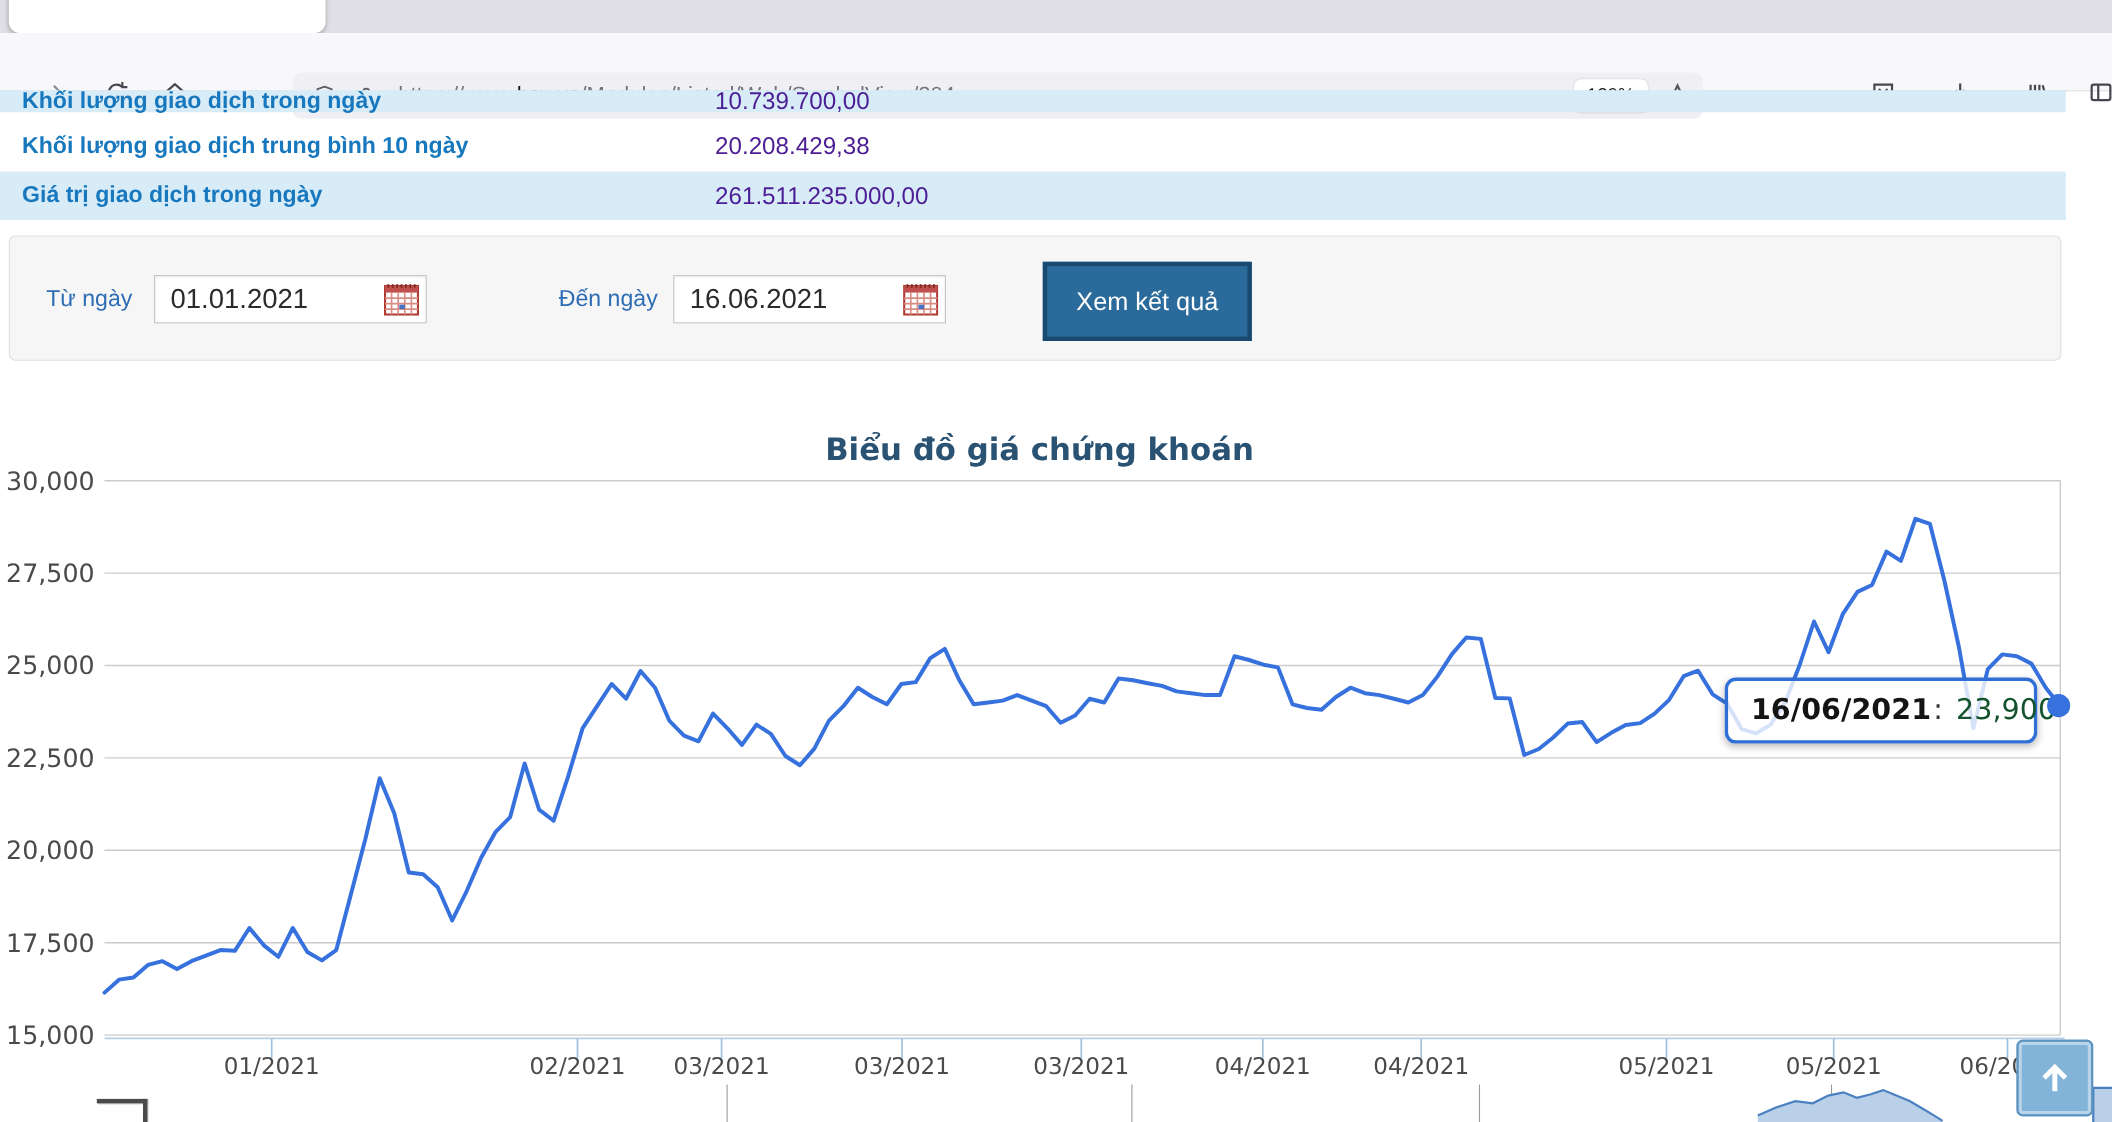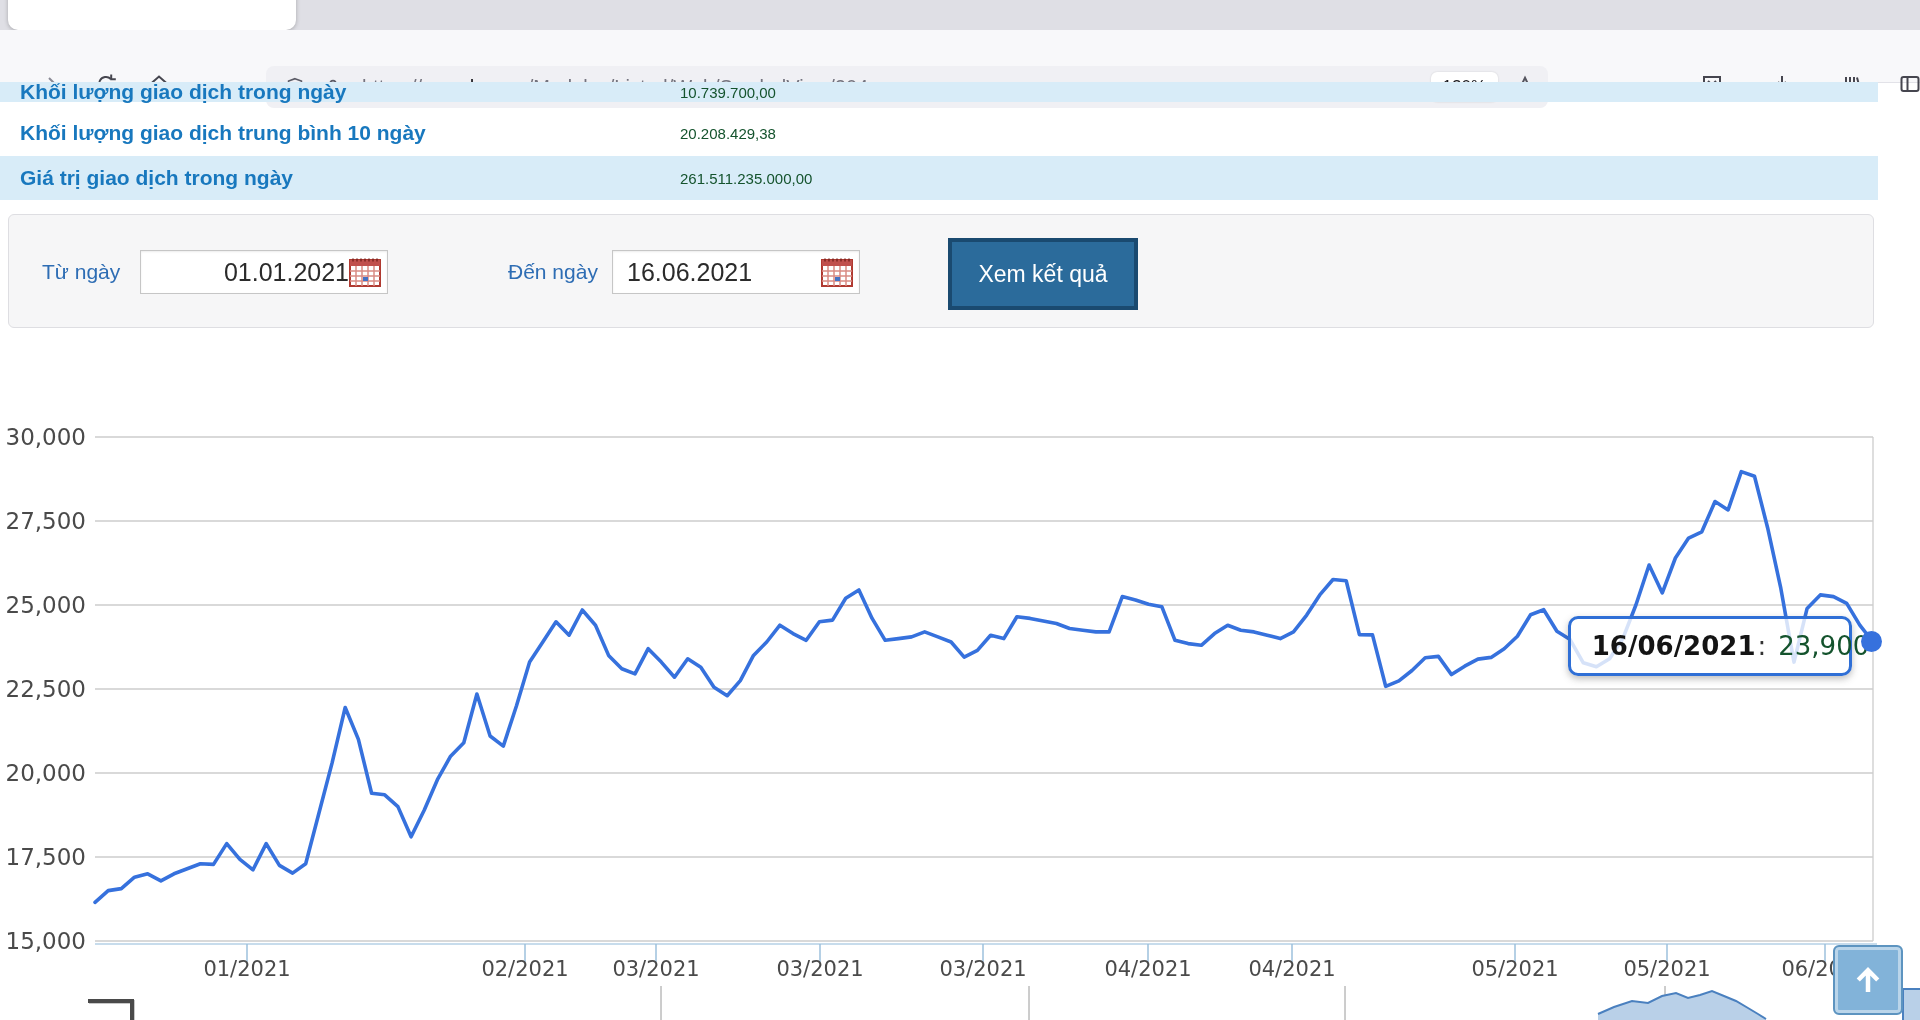--- a/index.html
+++ b/index.html
@@ -20,21 +20,21 @@
   .urlbar .u-icon{width:22px;height:22px;color:#5b5b66;margin:0 8px;flex:0 0 auto;}
   .url-text{font-size:20px;color:#74747f;margin-left:10px;white-space:nowrap;flex:1 1 auto;overflow:hidden;}
   .url-text .domain{color:#18181d;}
   .zoom-pill{background:#fff;border-radius:6px;padding:5px 12px;font-size:17px;color:#18181d;
              box-shadow:0 0 2px rgba(0,0,0,.15);margin-right:14px;flex:0 0 auto;}
   .star{width:26px;height:26px;color:#55555f;flex:0 0 auto;}
 
   
   .stats-row{position:absolute;left:0;width:1878px;display:flex;align-items:center;}
   .stats-row .lbl{position:absolute;left:20px;font-size:21px;font-weight:bold;color:#1878be;}
-  .stats-row .val{position:absolute;left:680px;font-size:15px;color:#14532d;}
+  .stats-row .val{position:absolute;left:650px;font-size:22px;color:#4c1d95;}
 
   
   .panel{position:absolute;left:8px;top:214px;width:1864px;height:112px;background:#f6f6f7;
          border:1px solid #dedee2;border-radius:6px;}
   .f-label{position:absolute;font-size:21px;color:#2e6db4;top:260px;}
   .f-input{position:absolute;top:250px;width:248px;height:44px;background:#fff;border:1px solid #c6c6c6;
            box-shadow:inset 0 1px 2px rgba(0,0,0,.08);display:flex;align-items:center;box-sizing:border-box;}
   .f-input .txt{font-size:25px;color:#2b2b2b;padding-left:14px;flex:1;}
   .cal{width:32px;height:30px;margin-right:6px;flex:0 0 auto;}
   .go-btn{position:absolute;left:948px;top:238px;width:190px;height:72px;background:#2b6b9b;
@@ -154,21 +154,21 @@
         <div class="val">20.208.429,38</div>
       </div>
       <div class="stats-row" style="top: 156px; height: 44px; background: rgb(216, 236, 248); text-decoration: underline;">
         <div class="lbl">Giá trị giao dịch trong ngày</div>
         <div class="val">261.511.235.000,00</div>
       </div>
     </div>
 
   <div class="panel"></div>
   <div class="f-label" style="left:42px;">Từ ngày</div>
-  <div class="f-input" style="left:140px;text-align:right;">
+  <div class="f-input" style="left:140px;">
     <span class="txt">01.01.2021</span>
     <span class="cal">
       <svg viewBox="0 0 32 30">
         <rect x="1" y="3" width="30" height="26" fill="#fff" stroke="#b03a31" stroke-width="2"></rect>
         <rect x="1" y="3" width="30" height="6" fill="#c0504d"></rect>
         <path d="M4 1.5v3M8 1.5v3M12 1.5v3M16 1.5v3M20 1.5v3M24 1.5v3M28 1.5v3" stroke="#7a2520" stroke-width="1.5"></path>
         <path d="M1 14h30M1 19h30M1 24h30M7 9v20M13 9v20M19 9v20M25 9v20" stroke="#d98c84" stroke-width="1.5"></path>
         <rect x="14" y="20" width="5" height="4" fill="#4472c4"></rect>
       </svg>
     </span>
@@ -181,20 +181,21 @@
         <rect x="1" y="3" width="30" height="26" fill="#fff" stroke="#b03a31" stroke-width="2"></rect>
         <rect x="1" y="3" width="30" height="6" fill="#c0504d"></rect>
         <path d="M4 1.5v3M8 1.5v3M12 1.5v3M16 1.5v3M20 1.5v3M24 1.5v3M28 1.5v3" stroke="#7a2520" stroke-width="1.5"></path>
         <path d="M1 14h30M1 19h30M1 24h30M7 9v20M13 9v20M19 9v20M25 9v20" stroke="#d98c84" stroke-width="1.5"></path>
         <rect x="14" y="20" width="5" height="4" fill="#4472c4"></rect>
       </svg>
     </span>
   </div>
   <button class="go-btn">Xem kết quả</button>
 
+  <div class="chart-title">Biểu đồ giá chứng khoán</div>
   <svg class="chart-svg" id="chart-svg" viewBox="0 0 1920 1020">
       <line x1="95" y1="437" x2="1873" y2="437" stroke="#cccccc" stroke-width="1.3"></line>
       <text x="86" y="445" text-anchor="end" font-size="23" font-family="DejaVu Sans, sans-serif" fill="#4a4a4a">30,000</text>
       <line x1="95" y1="521" x2="1873" y2="521" stroke="#cccccc" stroke-width="1.3"></line>
       <text x="86" y="529" text-anchor="end" font-size="23" font-family="DejaVu Sans, sans-serif" fill="#4a4a4a">27,500</text>
       <line x1="95" y1="605" x2="1873" y2="605" stroke="#cccccc" stroke-width="1.3"></line>
       <text x="86" y="613" text-anchor="end" font-size="23" font-family="DejaVu Sans, sans-serif" fill="#4a4a4a">25,000</text>
       <line x1="95" y1="689" x2="1873" y2="689" stroke="#cccccc" stroke-width="1.3"></line>
       <text x="86" y="697" text-anchor="end" font-size="23" font-family="DejaVu Sans, sans-serif" fill="#4a4a4a">22,500</text>
       <line x1="95" y1="773" x2="1873" y2="773" stroke="#cccccc" stroke-width="1.3"></line>

